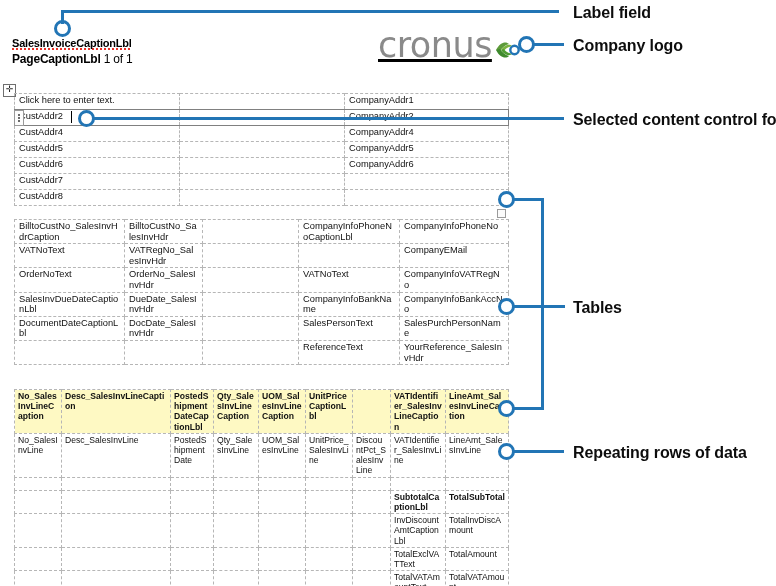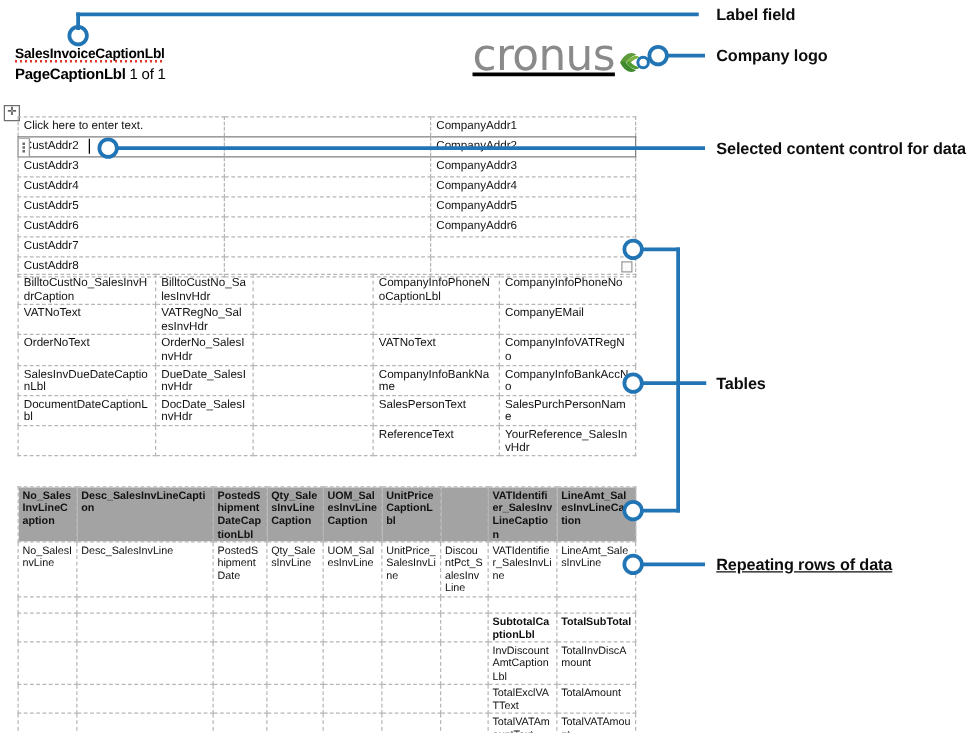--- a/index.html
+++ b/index.html
@@ -45,21 +45,21 @@
     border:1px dashed #b6b6b6;
     padding:1px 4px 1px 4px;
     vertical-align:top;
     line-height:10.6px;
     word-wrap:break-word;
     overflow-wrap:break-word;
     font-family:"Liberation Sans", sans-serif;
   }
   td.r{}
   td.b{font-weight:bold;}
-  td.hdrcell{background:#a3a3a3;font-weight:bold;border:1px dashed #b6b6b6;}
+  td.hdrcell{background:#fef9c3;font-weight:bold;border:1px dashed #b6b6b6;}
 
   
   #addr-table{position:absolute;left:14px;top:93px;width:494px;}
   #addr-table td{height:13px;}
 
   
   tr.selected td{border-top:1px solid #808080 !important;border-bottom:1px solid #808080 !important;}
   tr.selected td:first-child{border-left:1px solid #808080 !important;}
   tr.selected td:last-child{border-right:1px solid #808080 !important;}
   .cc-grip{
@@ -74,21 +74,21 @@
   #info-table{position:absolute;left:14px;top:219px;width:494px;}
 
   
   .resize-sq{position:absolute;left:497px;top:209px;width:7px;height:7px;border:1px solid #9b9b9b;background:#fbfbfb;}
 
   
   #lines-table{position:absolute;left:14px;top:389px;width:494px;}
   #lines-table td{font-size:8.6px;line-height:10.2px;padding:1px 3px;}
 
   
-  .ann{position:absolute;font-size:13px;font-weight:bold;color:#0d0d0d;letter-spacing:-0.1px;white-space:nowrap;}
+  .ann{position:absolute;font-size:16px;font-weight:bold;color:#0d0d0d;letter-spacing:-0.1px;white-space:nowrap;}
   .cal-line{position:absolute;background:#2275b5;}
   .cal-h{height:3px;}
   .cal-v{width:3px;}
   .cal-dot{
     position:absolute;width:17px;height:17px;border-radius:50%;
     border:3px solid #2275b5;background:#ffffff;box-sizing:border-box;
   }
 </style>
 </head>
 <body>
@@ -124,25 +124,20 @@
       <tbody>
         <tr>
           <td>Click here to enter text.</td>
           <td></td>
           <td class="r">CompanyAddr1</td>
         </tr>
         <tr class="selected">
           <td>CustAddr2</td>
           <td></td>
           <td class="r">CompanyAddr2</td>
-        </tr>
-        <tr>
-          <td>CustAddr3</td>
-          <td></td>
-          <td class="r">CompanyAddr3</td>
         </tr>
         <tr>
           <td>CustAddr4</td>
           <td></td>
           <td class="r">CompanyAddr4</td>
         </tr>
         <tr>
           <td>CustAddr5</td>
           <td></td>
           <td class="r">CompanyAddr5</td>
@@ -341,14 +336,14 @@
   <div class="cal-dot" style="left:498px;top:298px;"></div>
   <div class="cal-line cal-h" style="left:514px;top:305px;width:30px;"></div>
   <div class="cal-dot" style="left:498px;top:400px;"></div>
   <div class="cal-line cal-h" style="left:514px;top:407px;width:30px;"></div>
   <div class="cal-line cal-v" style="left:541px;top:198px;height:212px;"></div>
   <div class="cal-line cal-h" style="left:541px;top:305px;width:24px;"></div>
   <div class="ann" style="left:573px;top:299px;">Tables</div>
 
   <div class="cal-dot" style="left:498px;top:443px;"></div>
   <div class="cal-line cal-h" style="left:514px;top:450px;width:50px;"></div>
-  <div class="ann" style="left:573px;top:444px;text-decoration:underline;">Repeating rows of data</div>
+  <div class="ann" style="left:573px;top:444px;">Repeating rows of data</div>
 </div>
 
 </body></html>

